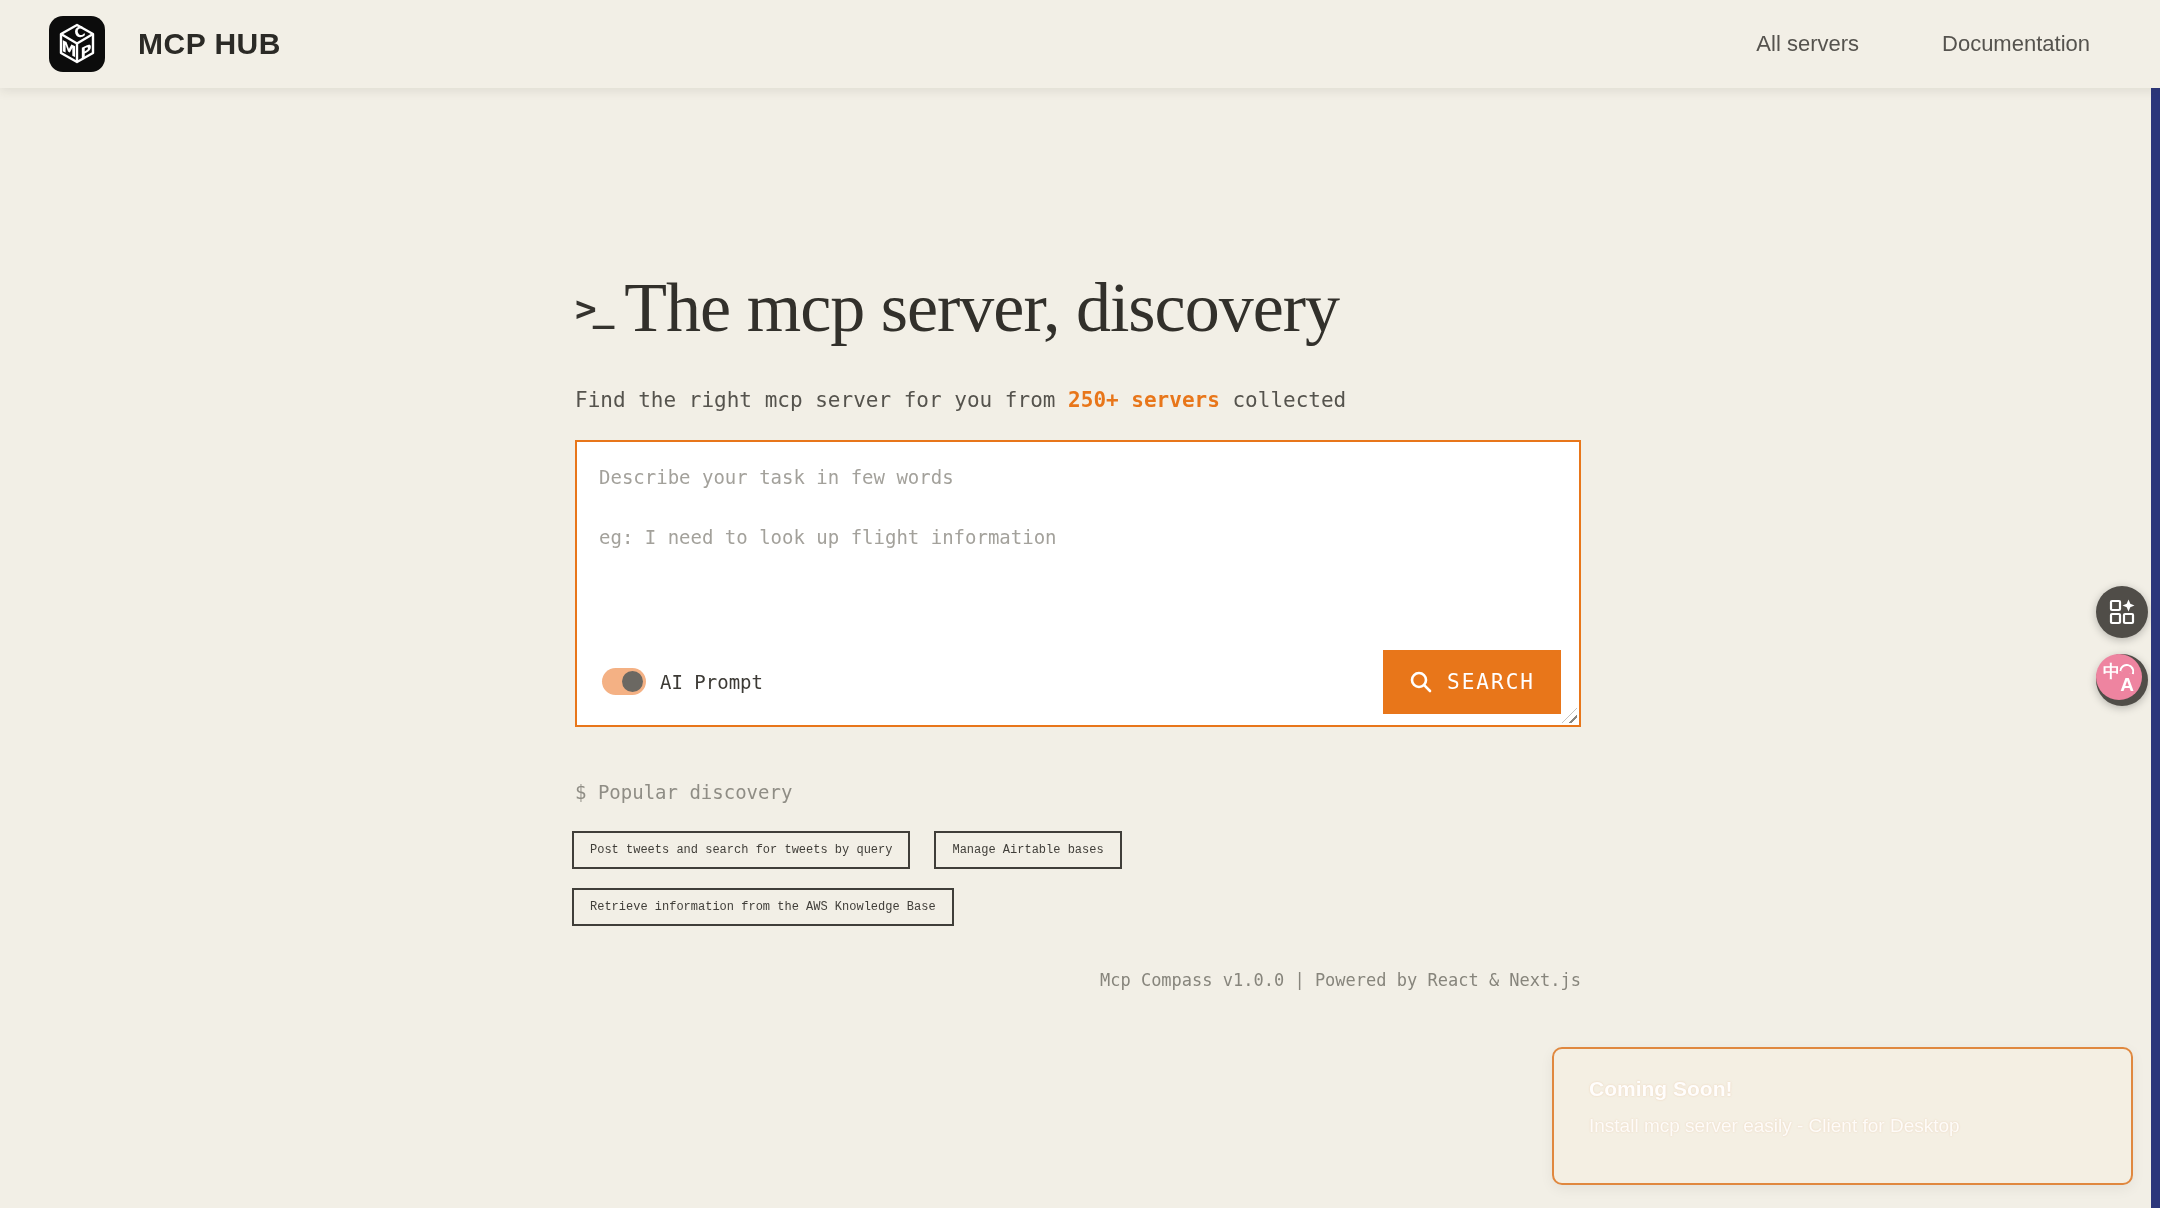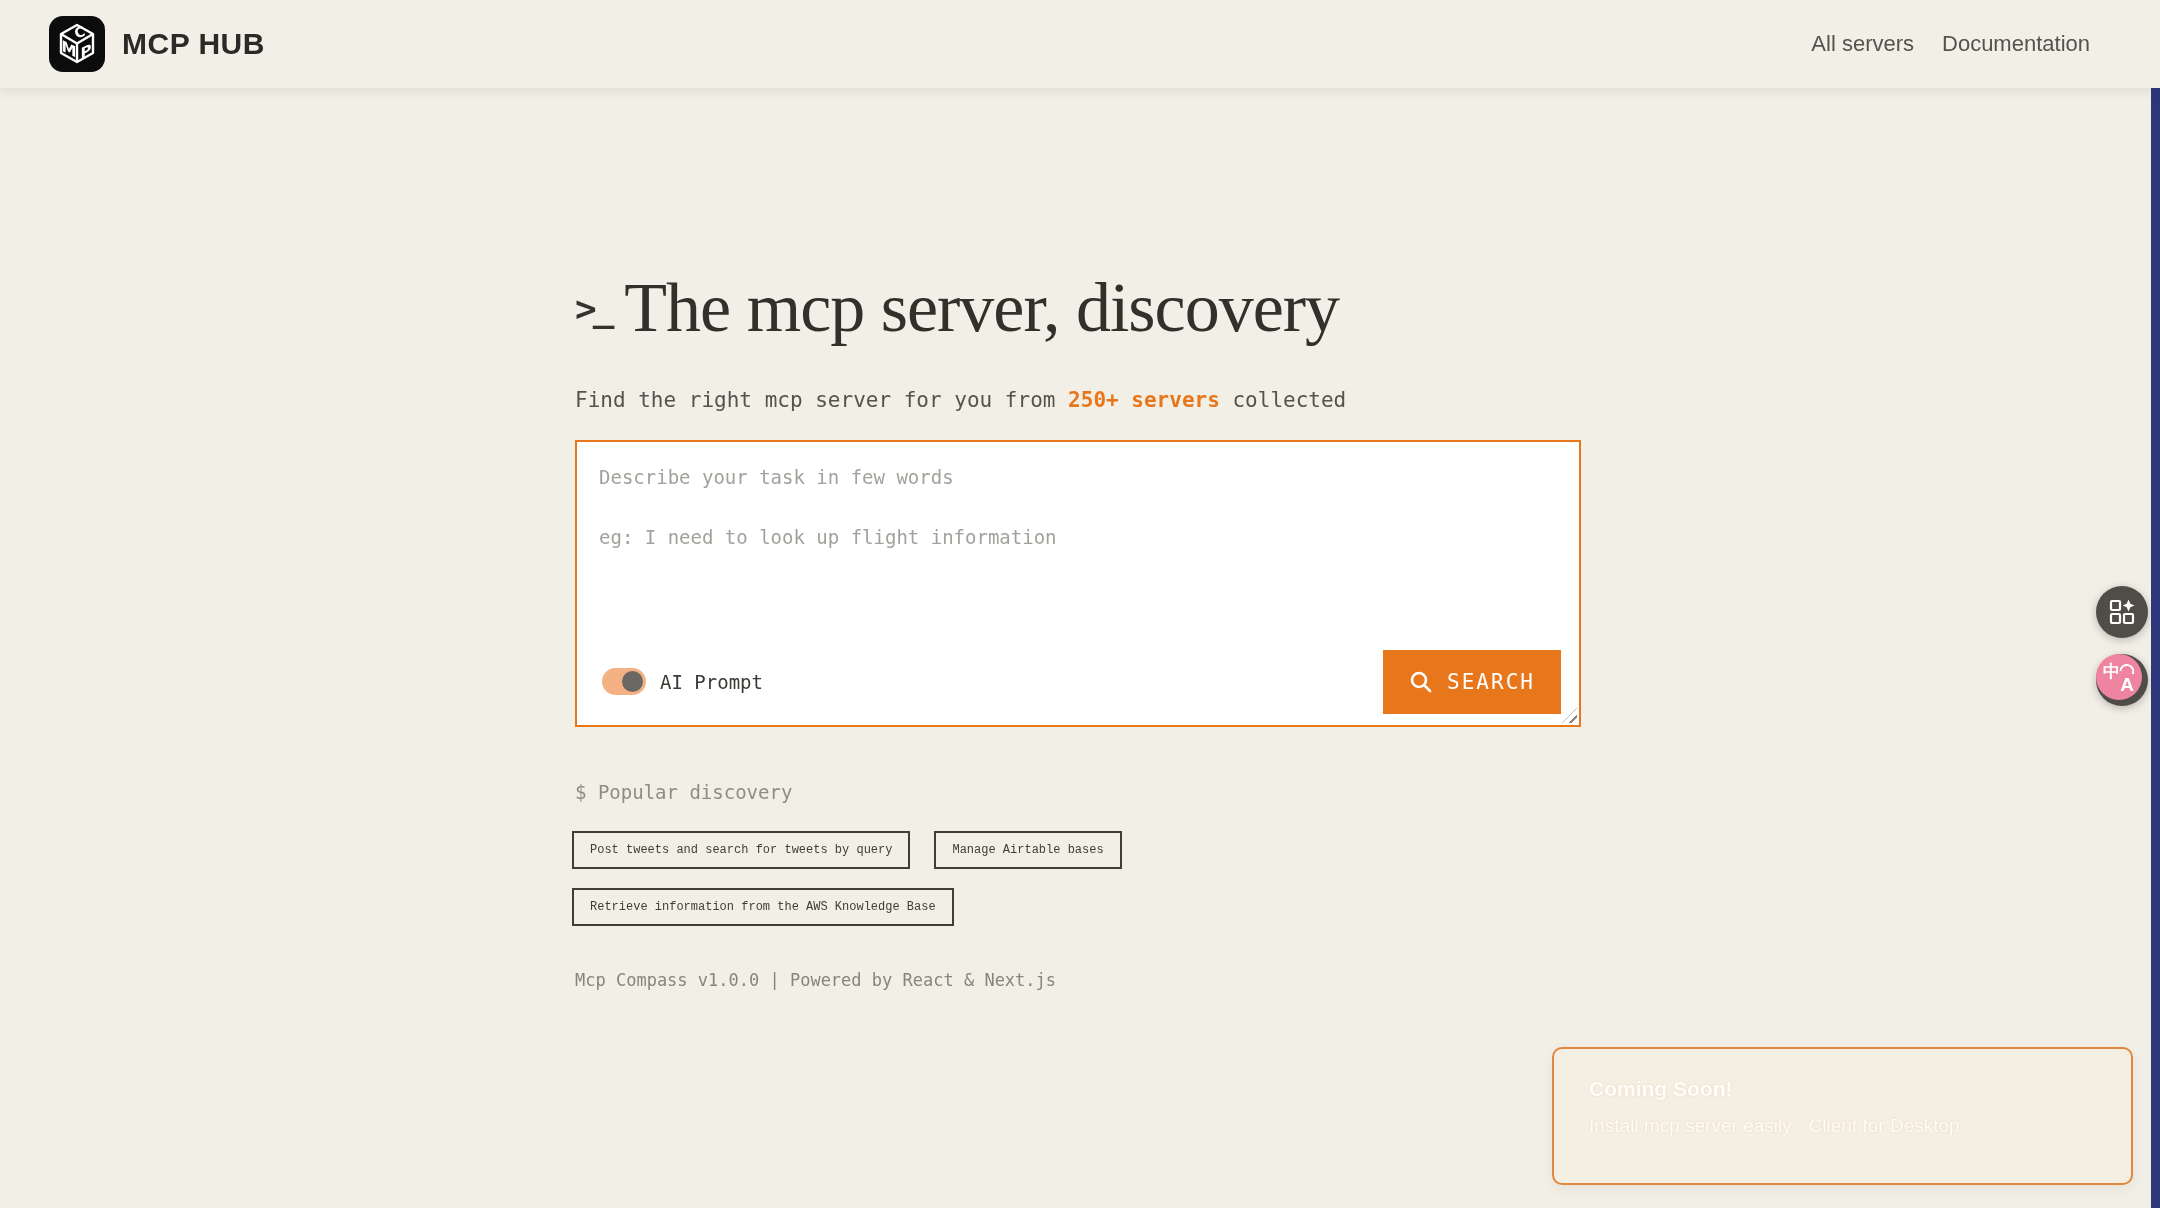--- a/index.html
+++ b/index.html
@@ -8,23 +8,23 @@
   }
   *{box-sizing:border-box; margin:0; padding:0;}
   body{font-family:"Liberation Sans", sans-serif; background:#ddd;}
   .screen{position:relative; width:2160px; height:1208px; background:var(--page-bg); overflow:hidden;}
 
   
   .header{position:absolute; left:0; top:0; width:2160px; height:88px; background:var(--page-bg);
           display:flex; align-items:center; padding:0 70px 0 48px; z-index:5;
           box-shadow:0 3px 10px rgba(60,55,40,.10);}
   .logo{width:58px; height:58px; flex:0 0 auto;}
-  .brand{margin-left:16px; font-size:30px; font-weight:bold; color:#2b2a26; letter-spacing:.5px;}
+  .brand{margin-left:32px; font-size:30px; font-weight:bold; color:#2b2a26; letter-spacing:.5px;}
   .spacer{flex:1;}
-  .nav{display:flex; gap:28px;}
+  .nav{display:flex; gap:83px;}
   .nav-link{font-size:22px; color:#55534e; cursor:pointer; text-decoration:none;}
 
   
   .main{position:absolute; left:575px; top:88px; width:1006px;}
   .hero-row{position:absolute; top:180px; left:0; display:flex; align-items:center;}
   .prompt-icon{font-family:"DejaVu Sans Mono", monospace; font-size:36px; font-weight:bold;
                color:#35332e; margin-right:14px; letter-spacing:-4px;}
   .hero-title{font-family:"Liberation Serif", serif; font-weight:500; font-size:70px;
               color:#32302b; letter-spacing:-1px; white-space:nowrap;}
   .subtitle{position:absolute; top:300px; left:0; font-family:"DejaVu Sans Mono", monospace;
@@ -57,21 +57,21 @@
   .popular-label{position:absolute; top:693px; left:0; font-family:"DejaVu Sans Mono", monospace;
                  font-size:19px; color:#8f8d85;}
   .chips-row{position:absolute; left:-3px; display:flex; gap:24px;}
   .chips-row.r1{top:743px;}
   .chips-row.r2{top:800px;}
   .chip{display:inline-flex; align-items:center; height:38px; padding:0 16px;
         border:2px solid var(--chip-border); background:transparent; cursor:pointer;
         font-family:Liberation Mono, monospace; font-size:12px; color:#403e39; white-space:nowrap;}
 
   
-  .footer{position:absolute; top:880px; left:0; width:1006px; text-align:left;
+  .footer{position:absolute; top:880px; left:0; width:1006px; text-align:right;
           font-family:"DejaVu Sans Mono", monospace; font-size:17px; line-height:24px; color:#87857c;}
 
   
   .toast{position:absolute; left:1552px; top:1047px; width:581px; height:138px;
          background:#f4efe3; border:2px solid #e0883f; border-radius:10px;
          box-shadow:0 4px 14px rgba(0,0,0,.06); padding:28px 0 0 35px;}
   .toast-title{font-size:21px; font-weight:bold; color:rgba(255,255,255,.95);
                text-shadow:0 0 2px rgba(225,150,90,.35);}
   .toast-msg{margin-top:14px; font-size:19px; color:rgba(255,255,255,.88);
              text-shadow:0 0 2px rgba(225,150,90,.3);}

